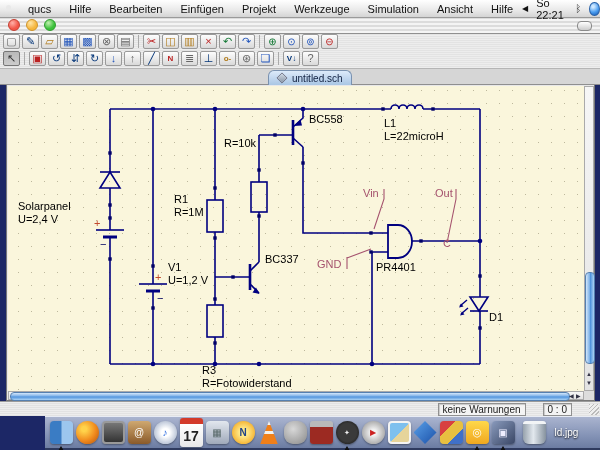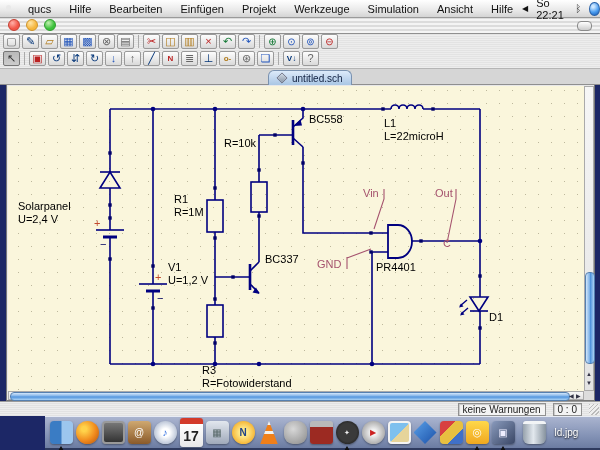--- a/index.html
+++ b/index.html
@@ -86,21 +86,21 @@
     background:linear-gradient(90deg,#d3e7fb,#7fb2e8 45%,#4f93dd 55%,#abd2f3)}
   .sarr{position:absolute;font-size:6px;color:#334;line-height:9px;text-align:center}
   #corner{position:absolute;left:577px;top:306px;width:10px;height:9px;background:#ddd}
 
   
   #statusbar{left:0;top:401px;width:600px;height:15px;
     background:repeating-linear-gradient(0deg,#ededed 0 1px,#e2e2e2 1px 2px);
     border-top:1px solid #9a9a9a;display:flex;align-items:center;justify-content:flex-end;
     font-size:10px;color:#222;z-index:20}
   .sb-field{border:1px solid #909090;background:#f4f4f4;height:11px;line-height:11px;
-    padding:0 4px;margin-right:7px;box-shadow:inset 1px 1px 1px rgba(0,0,0,.18)}
+    padding:0 4px;margin-right:17px;box-shadow:inset 1px 1px 1px rgba(0,0,0,.18)}
   #grip{width:10px;height:11px;margin-right:1px;
     background:repeating-linear-gradient(135deg,#bbb 0 1px,#eee 1px 3px)}
 
   
   #dock{left:0;top:416px;width:600px;height:34px;background:#1c2766;z-index:30}
   #dockstrip{position:absolute;left:45px;top:0;width:555px;height:34px;
     background:linear-gradient(180deg,#aab4cf,#8493b6 60%,#6c7ca2);
     border-top:1px solid #e8ecf4;border-bottom:2px solid #2e3a5e;
     box-sizing:border-box;display:flex;align-items:center;padding-left:3px}
   .dk{width:23px;height:23px;border-radius:4px;margin:0 1.5px;position:relative;

